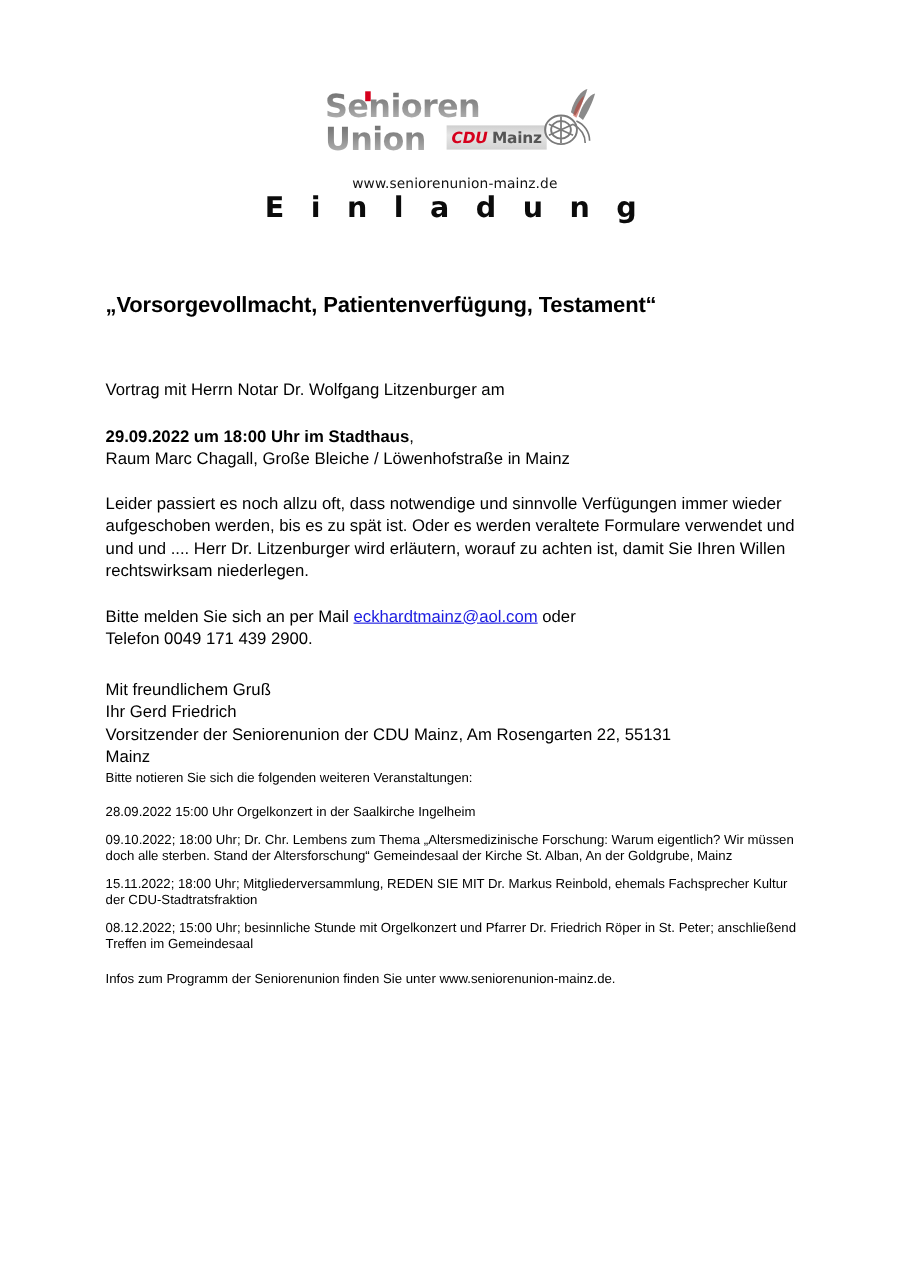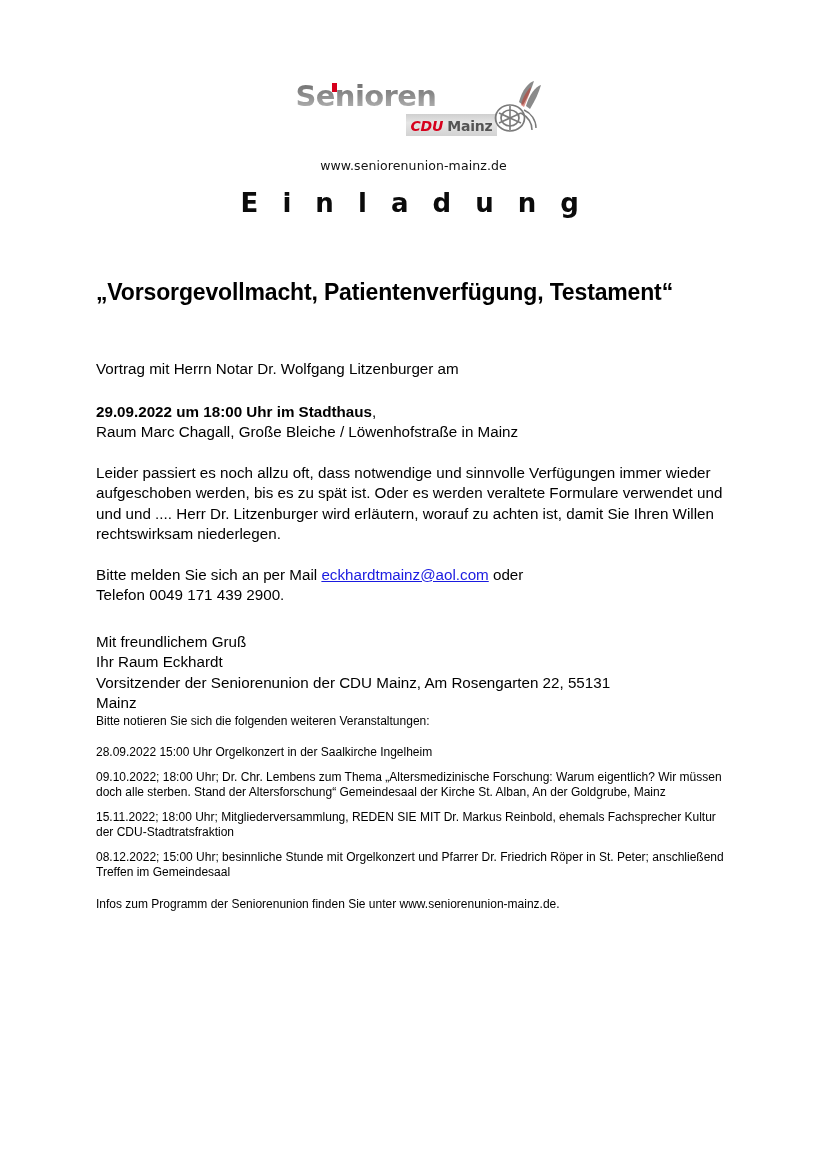--- a/index.html
+++ b/index.html
@@ -102,38 +102,38 @@
 
   .logo-url {
     margin-top: 10px;
     font-family: "DejaVu Sans", sans-serif;
     font-size: 12.5px;
     color: #111111;
     letter-spacing: 0.1px;
   }
 
   .einladung {
-    margin-top: 15px;
+    margin-top: 0;
     text-align: center;
     font-family: "DejaVu Sans", sans-serif;
     font-weight: bold;
     font-size: 26px;
     letter-spacing: 7.5px;
     color: #0b0b0b;
   }
 
   
   .body-wrap {
     padding: 0 96px 0 96px;
   }
   .doc-title {
     margin-top: 62px;
     font-family: "Liberation Sans", sans-serif;
     font-weight: bold;
-    font-size: 23px;
+    font-size: 20px;
     line-height: 24px;
     letter-spacing: -0.15px;
     color: #000;
   }
 
   .para {
     font-size: 15.2px;
     line-height: 20.5px;
     color: #000;
   }
@@ -163,20 +163,21 @@
 <body>
 
 <div class="page">
 
   <div class="header">
 
     <div class="logo-block">
 
       <div class="logo-words">
         <div class="logo-line logo-line-1">Senioren</div>
+        <div class="logo-line logo-line-2">Union</div>
       </div>
 
       <div class="logo-dot"></div>
 
       <div class="cdu-badge">
         <span class="cdu">CDU</span>
         <span class="mainz">Mainz</span>
       </div>
 
       <div class="logo-mark">
@@ -227,21 +228,21 @@
 
     <div class="para gap-md">
       <div>
         <span>Bitte melden Sie sich an per Mail </span><a class="mail-link" href="#">eckhardtmainz@aol.com</a><span> oder</span>
       </div>
       <div>Telefon 0049 171 439 2900.</div>
     </div>
 
     <div class="para gap-lg">
       <div>Mit freundlichem Gruß</div>
-      <div>Ihr Raum Eckhardt</div>
+      <div>Ihr Gerd Friedrich</div>
       <div>Vorsitzender der Seniorenunion der CDU Mainz, Am Rosengarten 22, 55131</div>
       <div>Mainz</div>
     </div>
 
     <div class="events">
       <div class="ev-intro">Bitte notieren Sie sich die folgenden weiteren Veranstaltungen:</div>
 
       <div class="ev-item">28.09.2022 15:00 Uhr Orgelkonzert in der Saalkirche Ingelheim</div>
       <div class="ev-item">09.10.2022; 18:00 Uhr; Dr. Chr. Lembens zum Thema „Altersmedizinische Forschung: Warum eigentlich? Wir müssen doch alle sterben. Stand der Altersforschung“ Gemeindesaal der Kirche St. Alban, An der Goldgrube, Mainz</div>
       <div class="ev-item">15.11.2022; 18:00 Uhr; Mitgliederversammlung, REDEN SIE MIT Dr. Markus Reinbold, ehemals Fachsprecher Kultur der CDU-Stadtratsfraktion</div>

